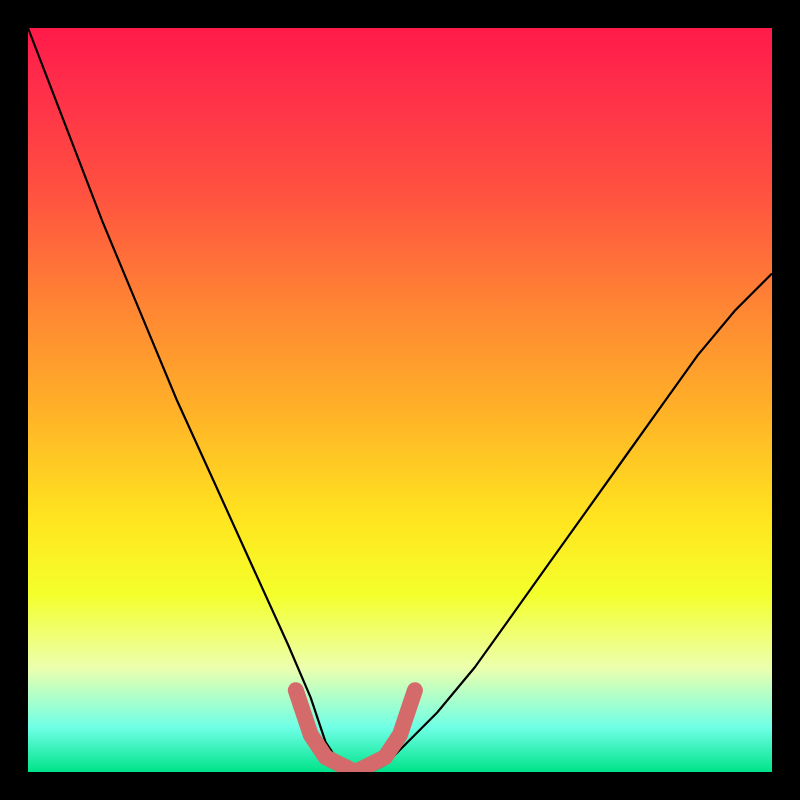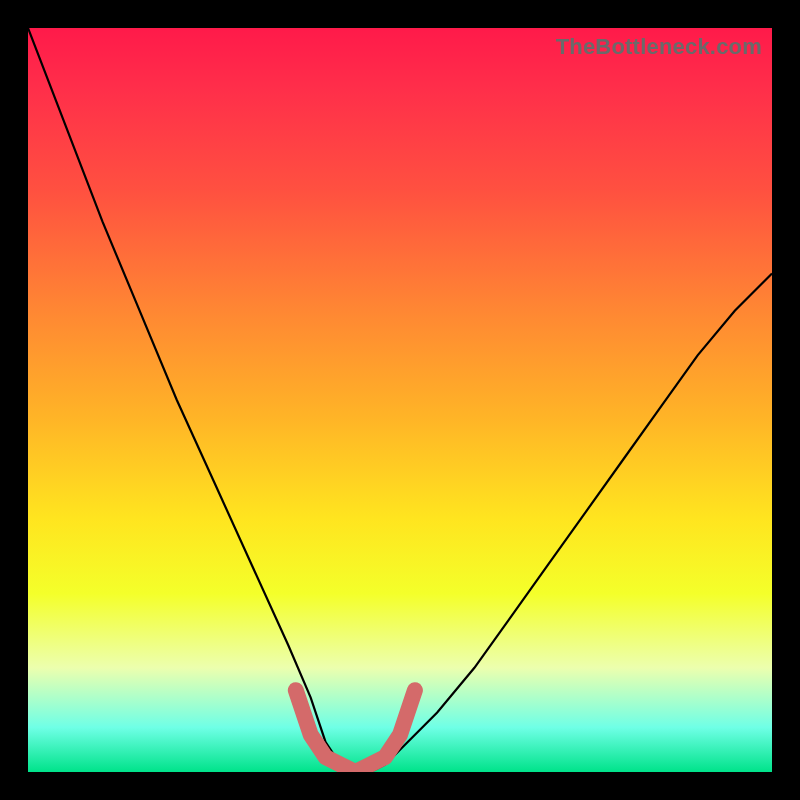--- a/index.html
+++ b/index.html
@@ -42,19 +42,18 @@
     position: absolute;
     left: 0; top: 0;
     width: 744px; height: 744px;
   }
 </style>
 </head>
 <body>
 
 <div class="frame">
   <div class="plot-area">
-    <div class="watermark">TheBottleneck.com</div>
     <svg class="curves" viewBox="0 0 744 744" preserveAspectRatio="none">
       <path fill="none" stroke="#000" stroke-width="2.2" d="M0.0 0.0 L37.2 96.7 L74.4 193.4 L111.6 282.7 L148.8 372.0 L186.0 453.8 L223.2 535.7 L260.4 617.5 L282.7 669.6 L297.6 714.2 L312.5 736.6 L327.4 744.0 L342.2 744.0 L357.1 736.6 L372.0 721.7 L409.2 684.5 L446.4 639.8 L483.6 587.8 L520.8 535.7 L558.0 483.6 L595.2 431.5 L632.4 379.4 L669.6 327.4 L706.8 282.7 L744.0 245.5"></path>
       <path fill="none" stroke-linecap="round" stroke-linejoin="round" stroke-width="16" d="M267.8 662.2 L282.7 706.8 L297.6 729.1 L312.5 736.6 L327.4 744.0 L342.2 736.6 L357.1 729.1 L372.0 706.8 L386.9 662.2" stroke="#d46a6a"></path>
     </svg>
   </div>
 </div>
 
 </body></html>

